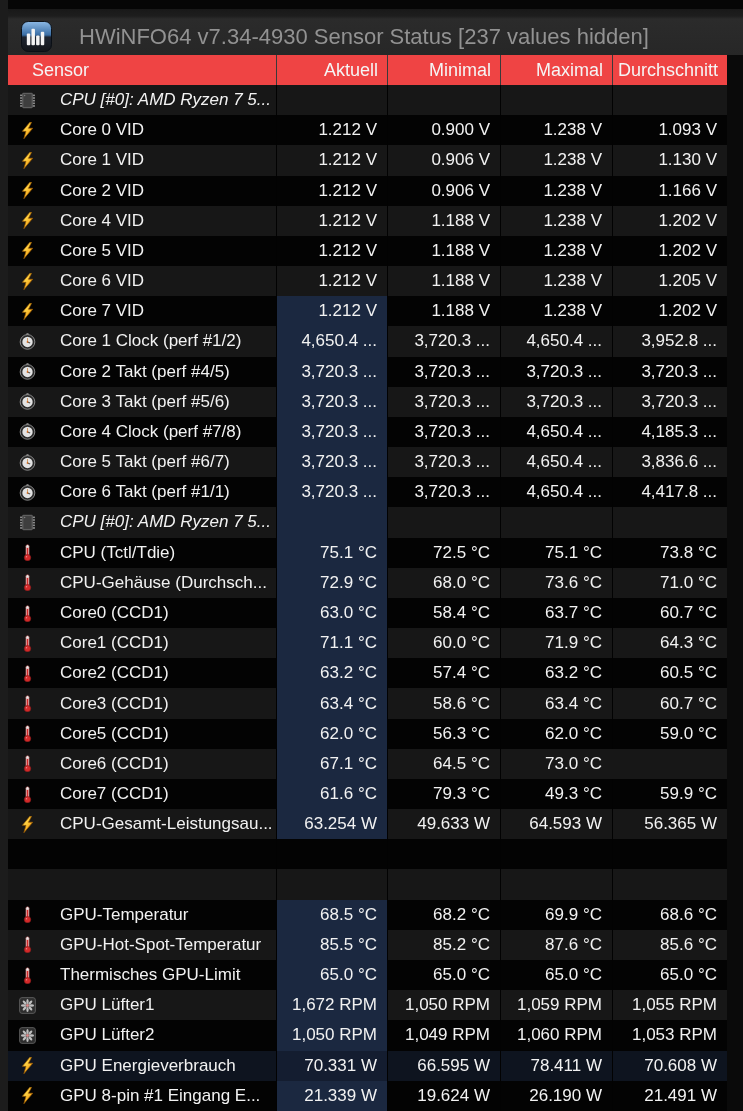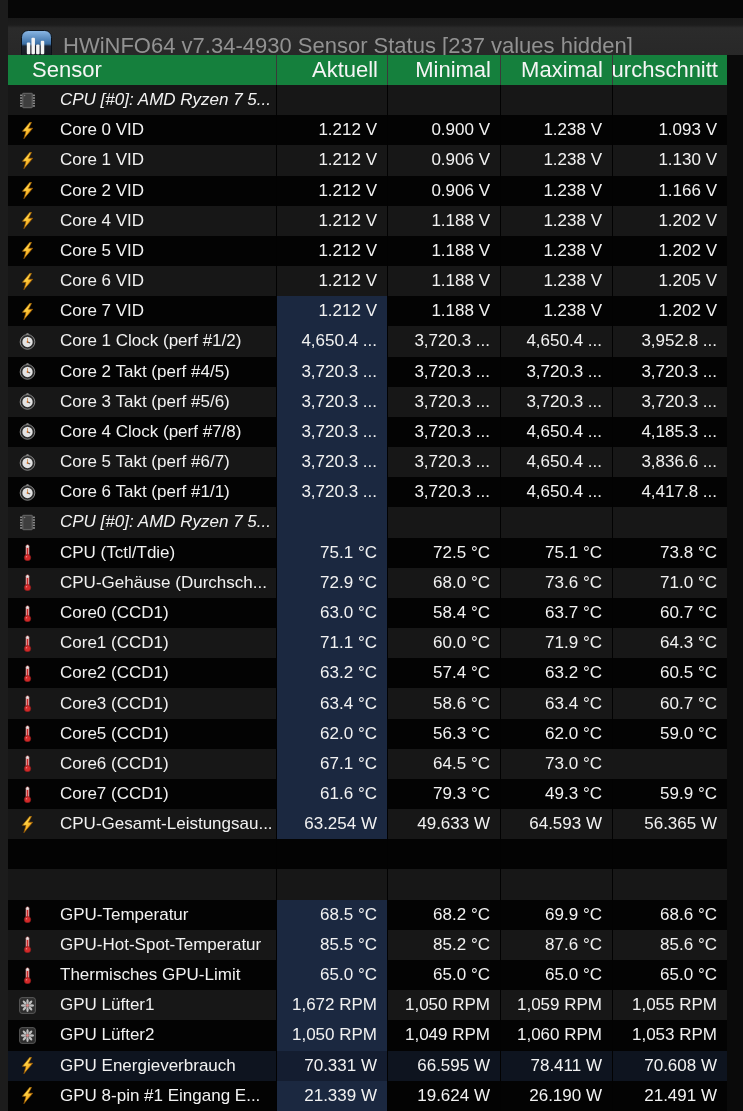--- a/index.html
+++ b/index.html
@@ -1,25 +1,25 @@
 <!DOCTYPE html>
 <html><head>
 <meta charset="utf-8">
 <style>
   html,body{margin:0;padding:0}
   body{width:743px;height:1111px;overflow:hidden;background:#000;font-family:"Liberation Sans",sans-serif}
   .app{position:relative;width:743px;height:1111px;background:#060606;overflow:hidden}
   .left-strip{position:absolute;left:0;top:0;width:8px;height:1111px;background:#1c1c1c}
-  .titlebar{position:absolute;left:8px;top:18px;width:735px;height:55px;box-sizing:border-box;
+  .titlebar{position:absolute;left:8px;top:9px;width:735px;height:55px;box-sizing:border-box;
     background:linear-gradient(180deg,#191919 0px,#1d1d1d 7px,#2b2b2b 10px,#262626 100%);
-    display:flex;align-items:center;gap:11px;padding-left:13px}
+    display:flex;align-items:center;gap:27px;padding-left:13px}
   .app-icon{width:31px;height:31px;flex:0 0 31px}
   .title{color:#929292;font-size:22px;white-space:nowrap}
   .table{position:absolute;left:8px;top:55px;width:719px}
-  .hdr{display:flex;height:30px;background:#15803d;color:#f5f5f5;font-size:22px}
+  .hdr{display:flex;height:30px;background:#ef4444;color:#f5f5f5;font-size:18px}
   .h{display:flex;align-items:center;justify-content:flex-end;box-sizing:border-box;
      padding-right:9px;border-left:1px solid #3a3a3a;overflow:hidden;white-space:nowrap}
   .h-sensor{width:268px;justify-content:flex-start;padding-left:24px;border-left:none}
   .h-cur{width:111px}.h-min{width:113px}.h-max{width:112px}.h-avg{width:115px}
   .rows{display:flex;flex-direction:column;height:1026px}
   .row{display:flex;flex:1 1 0;min-height:0;font-size:17px;color:#f2f2f2}
   .row.light{background:#171717}
   .row.dark{background:#030303}
   .row.selected{background:#0e141f}
   .c{box-sizing:border-box}

